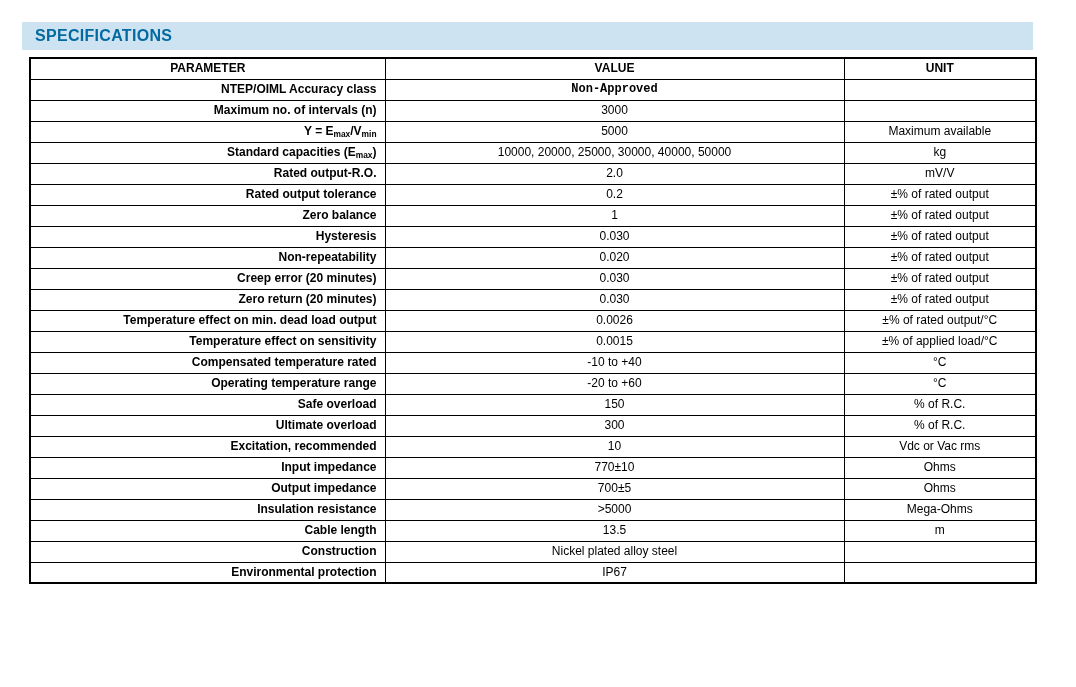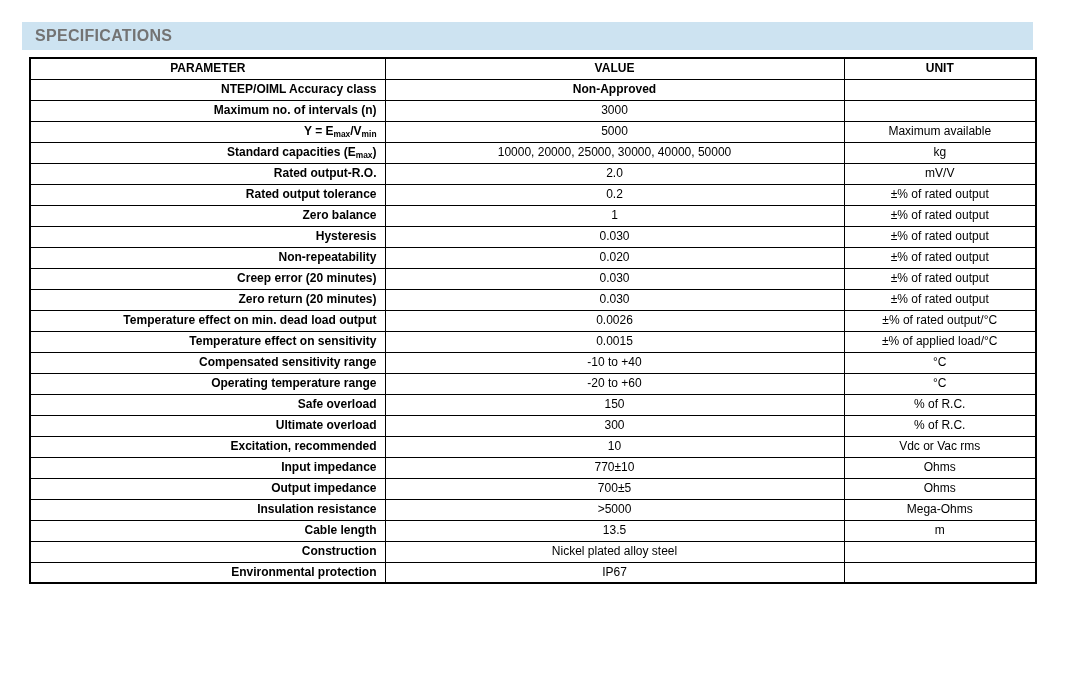--- a/index.html
+++ b/index.html
@@ -27,21 +27,21 @@
     background: var(--header-bg, #cde3f1);
     display: flex;
     align-items: center;
     box-sizing: border-box;
     padding-left: 13px;
   }
   .section-title {
     font-weight: 700;
     font-size: 16px;
     letter-spacing: 0.3px;
-    color: #737373;
+    color: #0369a1;
   }
   table.spec {
     position: absolute;
     left: 29px;
     top: 57px;
     width: 1006px;
     border-collapse: collapse;
     table-layout: fixed;
     border: 2px solid #000000;
   }
@@ -69,20 +69,21 @@
     text-align: right;
     margin-top: 32px;
   }
   td.cell-value,
   td.cell-unit {
     font-weight: 400;
     text-align: center;
   }
   td.cell-value.bold {
     font-weight: 700;
+    font-family: Liberation Mono, monospace;
   }
   sub {
     font-size: 70%;
     line-height: 0;
     vertical-align: -0.25em;
   }
 </style>
 </head>
 <body>
 
@@ -160,21 +161,21 @@
           <td class="cell-param">Temperature effect on min. dead load output</td>
           <td class="cell-value">0.0026</td>
           <td class="cell-unit">±% of rated output/°C</td>
         </tr>
         <tr>
           <td class="cell-param">Temperature effect on sensitivity</td>
           <td class="cell-value">0.0015</td>
           <td class="cell-unit">±% of applied load/°C</td>
         </tr>
         <tr>
-          <td class="cell-param">Compensated sensitivity range</td>
+          <td class="cell-param">Compensated temperature rated</td>
           <td class="cell-value">-10 to +40</td>
           <td class="cell-unit">°C</td>
         </tr>
         <tr>
           <td class="cell-param">Operating temperature range</td>
           <td class="cell-value">-20 to +60</td>
           <td class="cell-unit">°C</td>
         </tr>
         <tr>
           <td class="cell-param">Safe overload</td>

